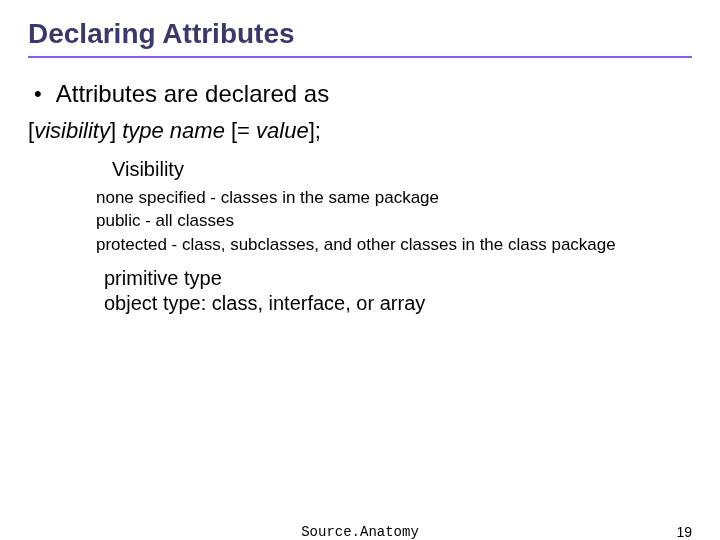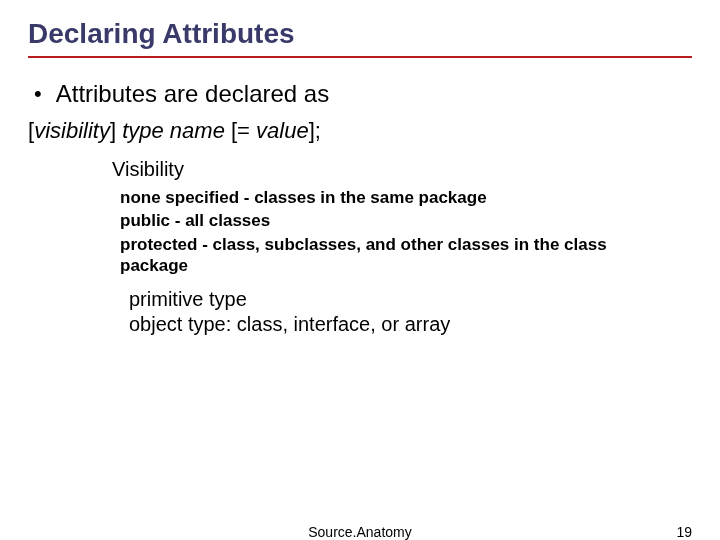--- a/index.html
+++ b/index.html
@@ -17,21 +17,21 @@
     width: 720px;
     height: 540px;
     padding: 18px 28px 0 28px;
     position: relative;
   }
   .title {
     font-size: 28px;
     font-weight: bold;
     color: #3a3a6a;
     padding-bottom: 6px;
-    border-bottom: 2px solid #b91c1c;
+    border-bottom: 2px solid #8b5cf6;
     margin-bottom: 22px;
   }
   .bullet-row {
     display: flex;
     align-items: flex-start;
     margin-left: 6px;
     margin-bottom: 10px;
   }
   .dot {
     font-size: 22px;
@@ -47,44 +47,44 @@
     margin-bottom: 14px;
   }
   .syntax .it { font-style: italic; }
   .sub1 {
     font-size: 20px;
     margin-left: 84px;
     margin-bottom: 6px;
   }
   .sub2 {
     font-size: 17px;
-    margin-left: 92px;
+    margin-left: 68px;
     margin-right: 30px;
     margin-bottom: 2px;
     line-height: 1.25;
-    font-weight: bold;
   }
   .gap { height: 10px; }
   .type-sub {
     font-size: 20px;
-    margin-left: 101px;
+    margin-left: 76px;
     margin-bottom: 2px;
   }
   .footer {
     position: absolute;
     bottom: 16px;
     left: 0;
     width: 100%;
     font-size: 14px;
     color: #000;
   }
   .footer-center {
     position: absolute;
     left: 50%;
     transform: translateX(-50%);
+    font-family: Liberation Mono, monospace;
   }
   .footer-right {
     position: absolute;
     right: 28px;
   }
 </style>
 </head>
 <body>
 
 <div class="slide">

